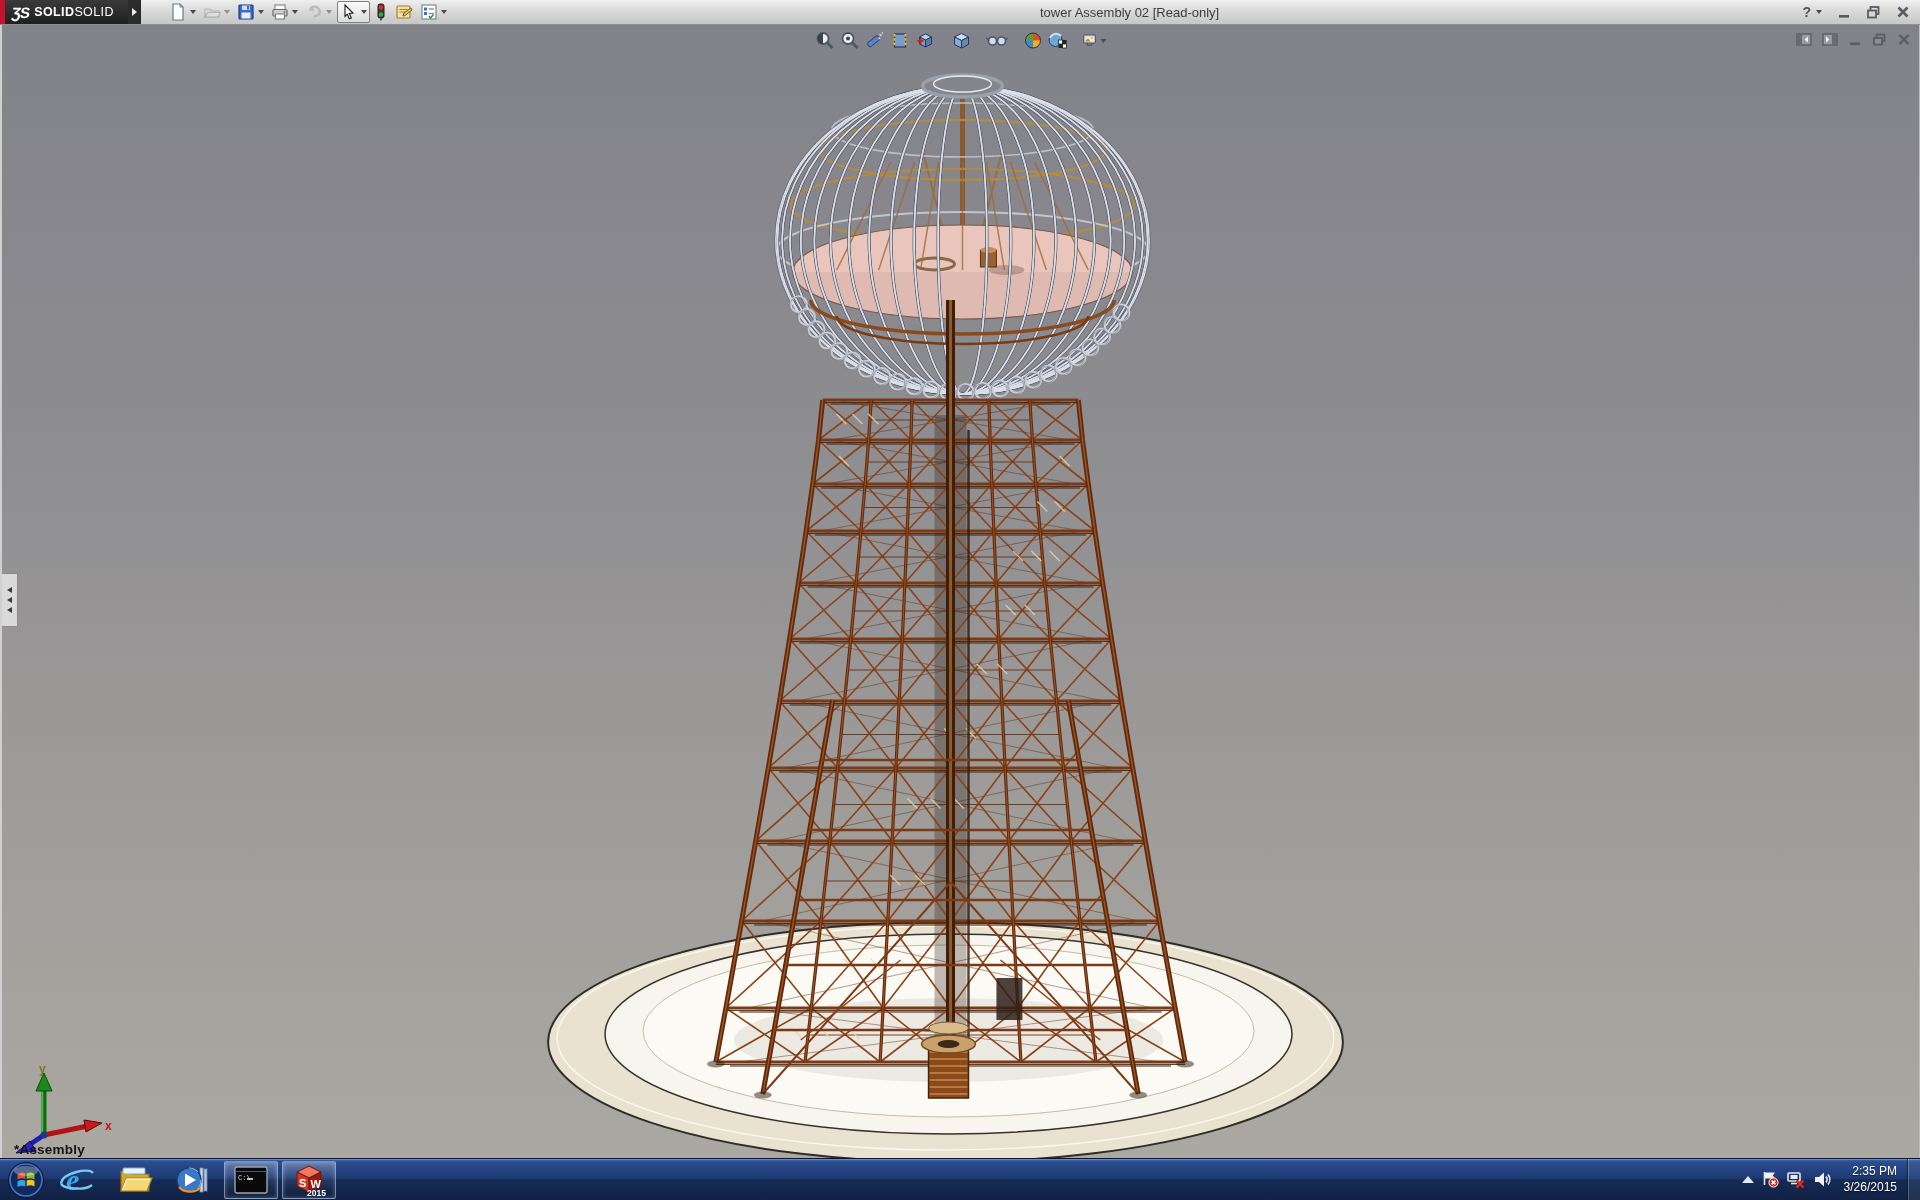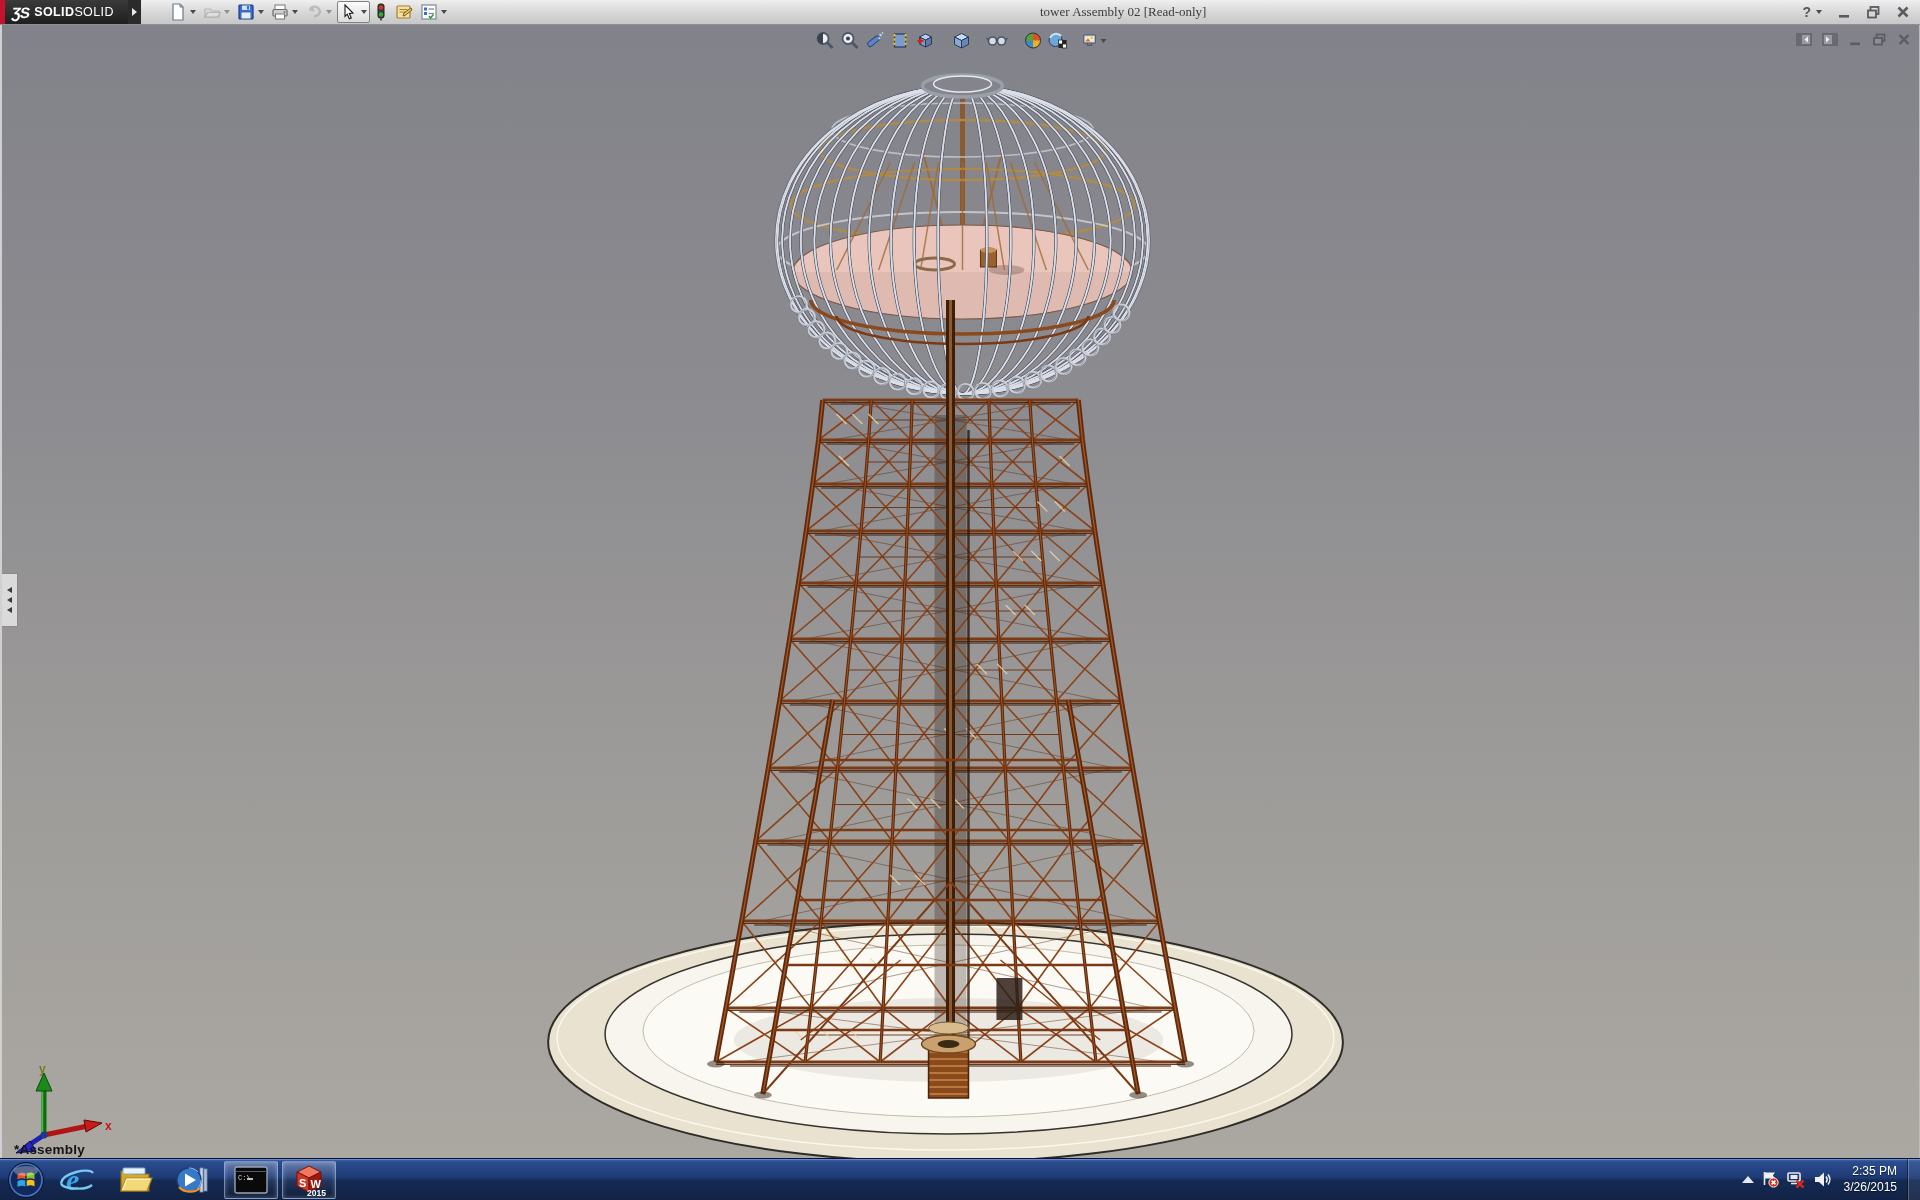--- a/index.html
+++ b/index.html
@@ -19,21 +19,21 @@
   .menu-tab{width:13px;height:24px;background:#2b2b2b;display:flex;align-items:center;justify-content:center;}
   .menu-tab .tri{width:0;height:0;border-top:4px solid transparent;border-bottom:4px solid transparent;border-left:5px solid #e8e8e8;}
   .tb-group{display:flex;align-items:center;gap:3px;margin-left:26px;}
   .tbi{display:flex;align-items:center;padding:1px 2px;border-radius:2px;}
   .tbi svg{display:block;}
   .dd{width:0;height:0;border-left:3.5px solid transparent;border-right:3.5px solid transparent;
       border-top:4px solid #4a4a4a;margin-left:3px;}
   .dim{opacity:.5;}
   .pressed{border:1px solid #808080;background:linear-gradient(#fbfbfb,#dcdcdc);}
   #title-text{position:absolute;left:1040px;top:0;height:24px;display:flex;align-items:center;
-    font-size:13px;color:#3c3c3c;font-family:Liberation Serif, serif;}
+    font-size:13px;color:#3c3c3c;}
   .win-controls{position:absolute;right:10px;top:0;height:24px;display:flex;align-items:center;gap:15px;}
   .help-q{font-size:14px;font-weight:bold;color:#555;}
 
   
   #viewport{position:absolute;left:0;top:25px;width:1920px;height:1133px;
     background:linear-gradient(#82828a,#8d8c90 35%,#9d9b99 65%,#aba8a2);
     border-left:2px solid #d0d0d0;border-right:1px solid #bdbdbd;box-sizing:border-box;}
   #model-svg{position:absolute;left:0;top:0;width:100%;height:100%;}
 
   #hud{position:absolute;top:3px;left:50%;transform:translateX(-50.5%);

